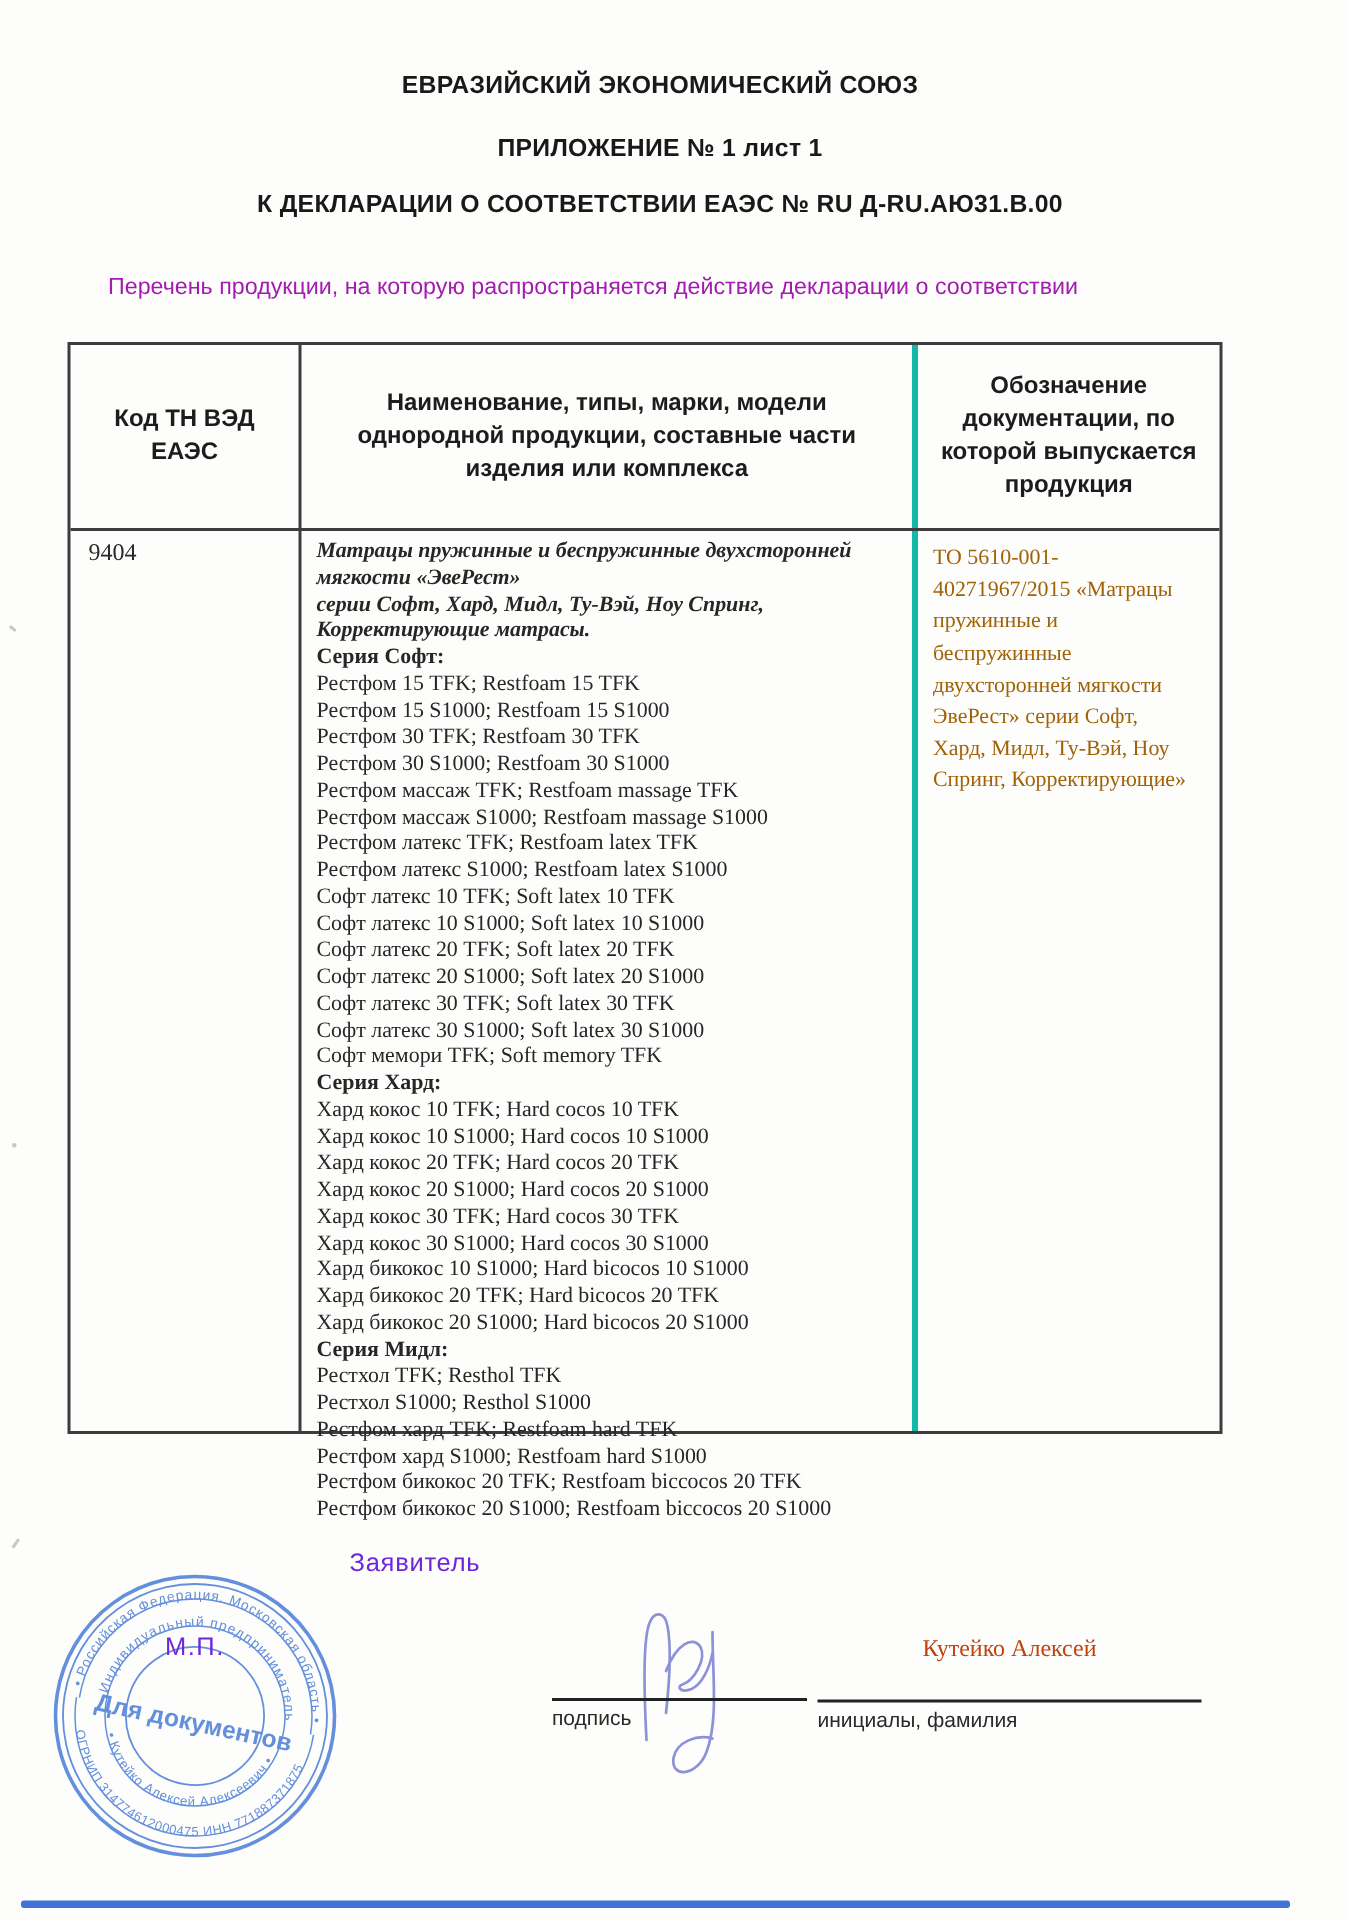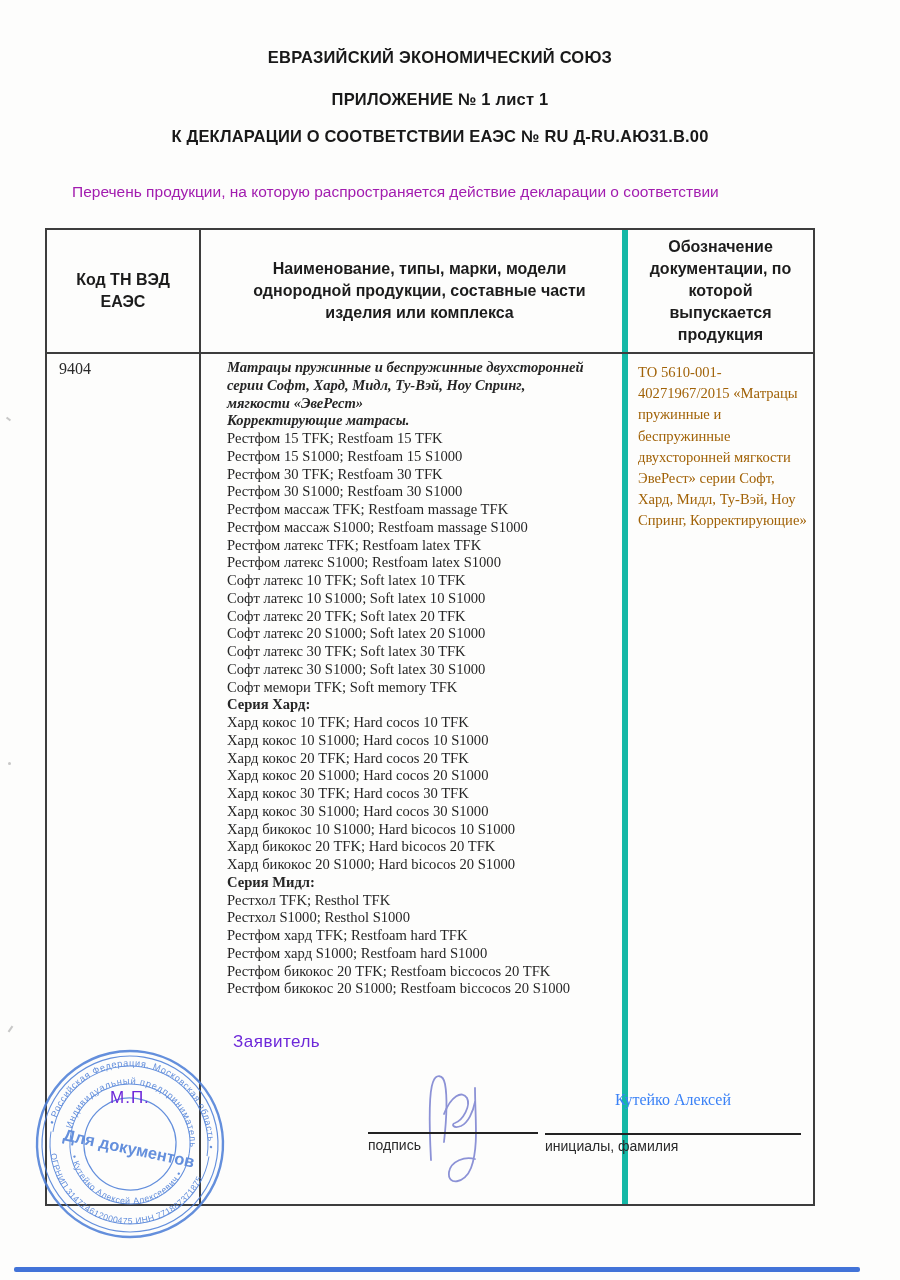--- a/index.html
+++ b/index.html
@@ -9,23 +9,23 @@
          font-size:16.5px;color:#191919;letter-spacing:.2px;}
   #title1{top:48px;}
   #title2{top:90px;}
   #title3{top:127px;}
   #intro{position:absolute;left:72px;top:183px;font-size:15.5px;color:#a21caf;}
 
   
   #decl-table{position:absolute;left:45px;top:228px;width:766px;border:2px solid #3d3d3d;}
   .trow{display:flex;}
   #thead{height:122px;border-bottom:2px solid #3d3d3d;}
-  #tbody{height:850px;}
+  #tbody{height:600px;}
   .tc1{width:154px;border-right:2px solid #3d3d3d;box-sizing:border-box;}
-  .tc2{width:411px;border-right:6px solid #14b8a6;box-sizing:border-box;margin-left:16px;}
+  .tc2{width:411px;border-right:4px solid #14b8a6;box-sizing:border-box;}
   .tc3{flex:1;}
   .th{display:flex;align-items:center;justify-content:center;text-align:center;
       font-weight:bold;font-size:16px;line-height:22px;color:#1c1c1c;padding:4px 10px;box-sizing:border-box;}
   #code-cell{font-family:"Liberation Serif",serif;font-size:16px;padding:6px 0 0 12px;color:#2a2a2a;}
   #product-lines{padding:5px 4px 0 10px;font-family:"Liberation Serif",serif;
       font-size:14.6px;line-height:17.75px;color:#262626;white-space:nowrap;}
   #product-lines .bi{font-weight:bold;font-style:italic;}
   #product-lines .b{font-weight:bold;}
   #doc-lines{padding:8px 6px 0 10px;font-family:"Liberation Serif",serif;
       font-size:14.6px;line-height:21.2px;color:#a16207;}
@@ -34,21 +34,21 @@
   .flabel{position:absolute;font-size:17px;color:#6d28d9;}
   #mp-label{left:110px;top:1088px;letter-spacing:1px;}
   #applicant-label{left:233px;top:1032px;letter-spacing:.5px;}
   .sig-line{position:absolute;height:2px;background:#222;}
   #sign-line{left:368px;top:1132px;width:170px;}
   #name-line{left:545px;top:1133px;width:256px;}
   .caption{position:absolute;font-size:14px;color:#2a2a2a;text-align:left;}
   #sign-caption{left:368px;top:1137px;width:170px;}
   #name-caption{left:545px;top:1138px;width:256px;}
   .name-text{position:absolute;left:545px;width:256px;text-align:center;
-      font-family:"Liberation Serif",serif;font-size:16px;color:#3b82f6;}
+      font-family:"Liberation Serif",serif;font-size:16px;color:#c2410c;}
   #name1{top:1091px;}
   #name2{top:1113px;}
 
   #stamp{position:absolute;left:26px;top:1040px;width:208px;height:208px;}
   #signature{position:absolute;left:405px;top:1062px;width:140px;height:135px;}
 
   #bottom-line{position:absolute;left:14px;top:1267px;width:846px;height:5px;
       background:#2d64d4;opacity:.9;border-radius:2px;}
   .speck{position:absolute;background:#9a9a9a;opacity:.55;}
   #speck1{left:6px;top:418px;width:5px;height:2px;transform:rotate(40deg);}
@@ -68,23 +68,24 @@
   <div id="decl-table">
     <div class="trow" id="thead">
       <div class="th tc1">Код ТН ВЭД ЕАЭС</div>
       <div class="th tc2">Наименование, типы, марки, модели однородной продукции, составные части изделия или комплекса</div>
       <div class="th tc3 th">Обозначение документации, по которой выпускается продукция</div>
     </div>
     <div class="trow" id="tbody">
       <div class="tc1" id="code-cell">9404</div>
       <div class="tc2" id="product-lines">
           <div class="bi">Матрацы пружинные и  беспружинные двухсторонней</div>
+          <div class="bi">мягкости «ЭвеРест»</div>
           <div class="bi">серии Софт, Хард, Мидл, Ту-Вэй, Ноу Спринг,</div>
-          <div class="bi">мягкости «ЭвеРест»</div>
           <div class="bi">Корректирующие матрасы.</div>
+          <div class="b">Серия Софт:</div>
           <div class="">Рестфом 15 TFK; Restfoam 15 TFK</div>
           <div class="">Рестфом 15 S1000; Restfoam 15 S1000</div>
           <div class="">Рестфом 30 TFK; Restfoam 30 TFK</div>
           <div class="">Рестфом 30 S1000; Restfoam 30 S1000</div>
           <div class="">Рестфом массаж TFK; Restfoam massage TFK</div>
           <div class="">Рестфом массаж S1000; Restfoam massage S1000</div>
           <div class="">Рестфом  латекс TFK; Restfoam latex TFK</div>
           <div class="">Рестфом  латекс S1000; Restfoam latex S1000</div>
           <div class="">Софт латекс 10 TFK; Soft latex 10 TFK</div>
           <div class="">Софт латекс 10 S1000; Soft latex 10 S1000</div>

